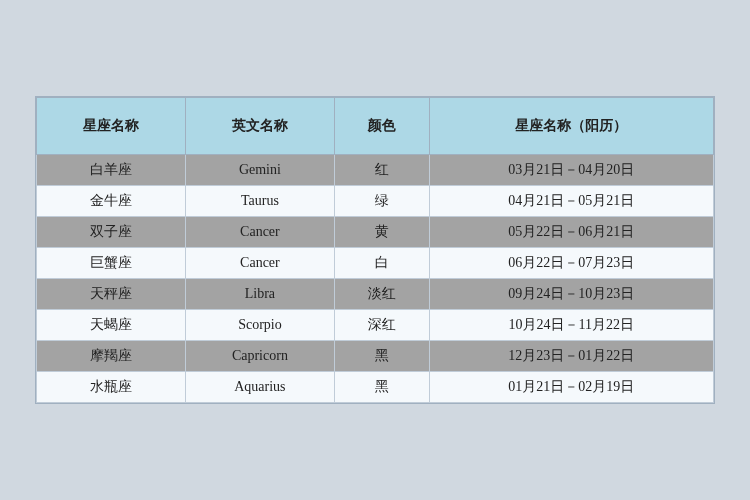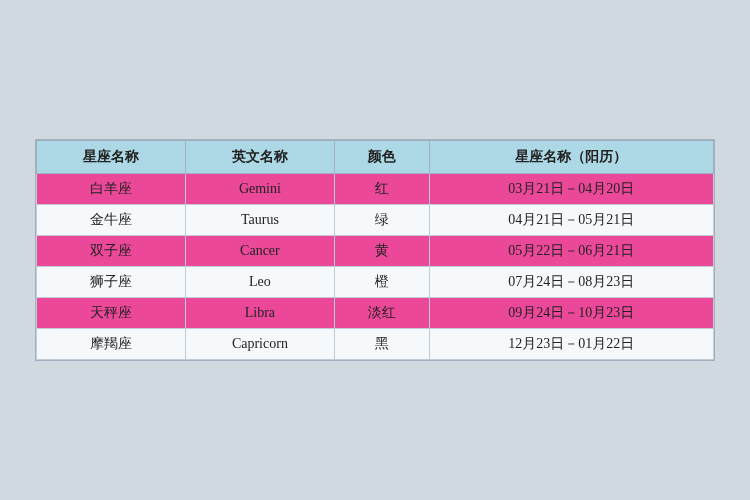--- a/index.html
+++ b/index.html
@@ -29,30 +29,30 @@
       width: 100%;
       border-collapse: collapse;
     }
 
     thead tr {
       background-color: #add8e6;
     }
 
     thead th {
       border: 1px solid #a0b0c0;
-      padding: 7px 10px;
+      padding: 19px 10px;
       text-align: center;
       font-weight: bold;
       color: #222;
       font-size: 14px;
       margin-left: 48px;
     }
 
     tbody tr {
-      background-color: #ec4899;
+      background-color: #a3a3a3;
     }
 
     tbody tr:nth-child(even) {
       background-color: #f5f9fc;
     }
 
     tbody td {
       border: 1px solid #c0ccd8;
       padding: 6px 10px;
       text-align: center;
@@ -96,32 +96,44 @@
           <td>绿</td>
           <td>04月21日－05月21日</td>
         </tr>
         <tr>
           <td>双子座</td>
           <td>Cancer</td>
           <td>黄</td>
           <td>05月22日－06月21日</td>
         </tr>
         <tr>
-          <td>狮子座</td>
-          <td>Leo</td>
-          <td>橙</td>
-          <td>07月24日－08月23日</td>
+          <td>巨蟹座</td>
+          <td>Cancer</td>
+          <td>白</td>
+          <td>06月22日－07月23日</td>
         </tr>
         <tr>
           <td>天秤座</td>
           <td>Libra</td>
           <td>淡红</td>
           <td>09月24日－10月23日</td>
         </tr>
         <tr>
+          <td>天蝎座</td>
+          <td>Scorpio</td>
+          <td>深红</td>
+          <td>10月24日－11月22日</td>
+        </tr>
+        <tr>
           <td>摩羯座</td>
           <td>Capricorn</td>
           <td>黑</td>
           <td>12月23日－01月22日</td>
+        </tr>
+        <tr>
+          <td>水瓶座</td>
+          <td>Aquarius</td>
+          <td>黑</td>
+          <td>01月21日－02月19日</td>
         </tr>
       </tbody>
   </table>
 </div>
 
 </body></html>

